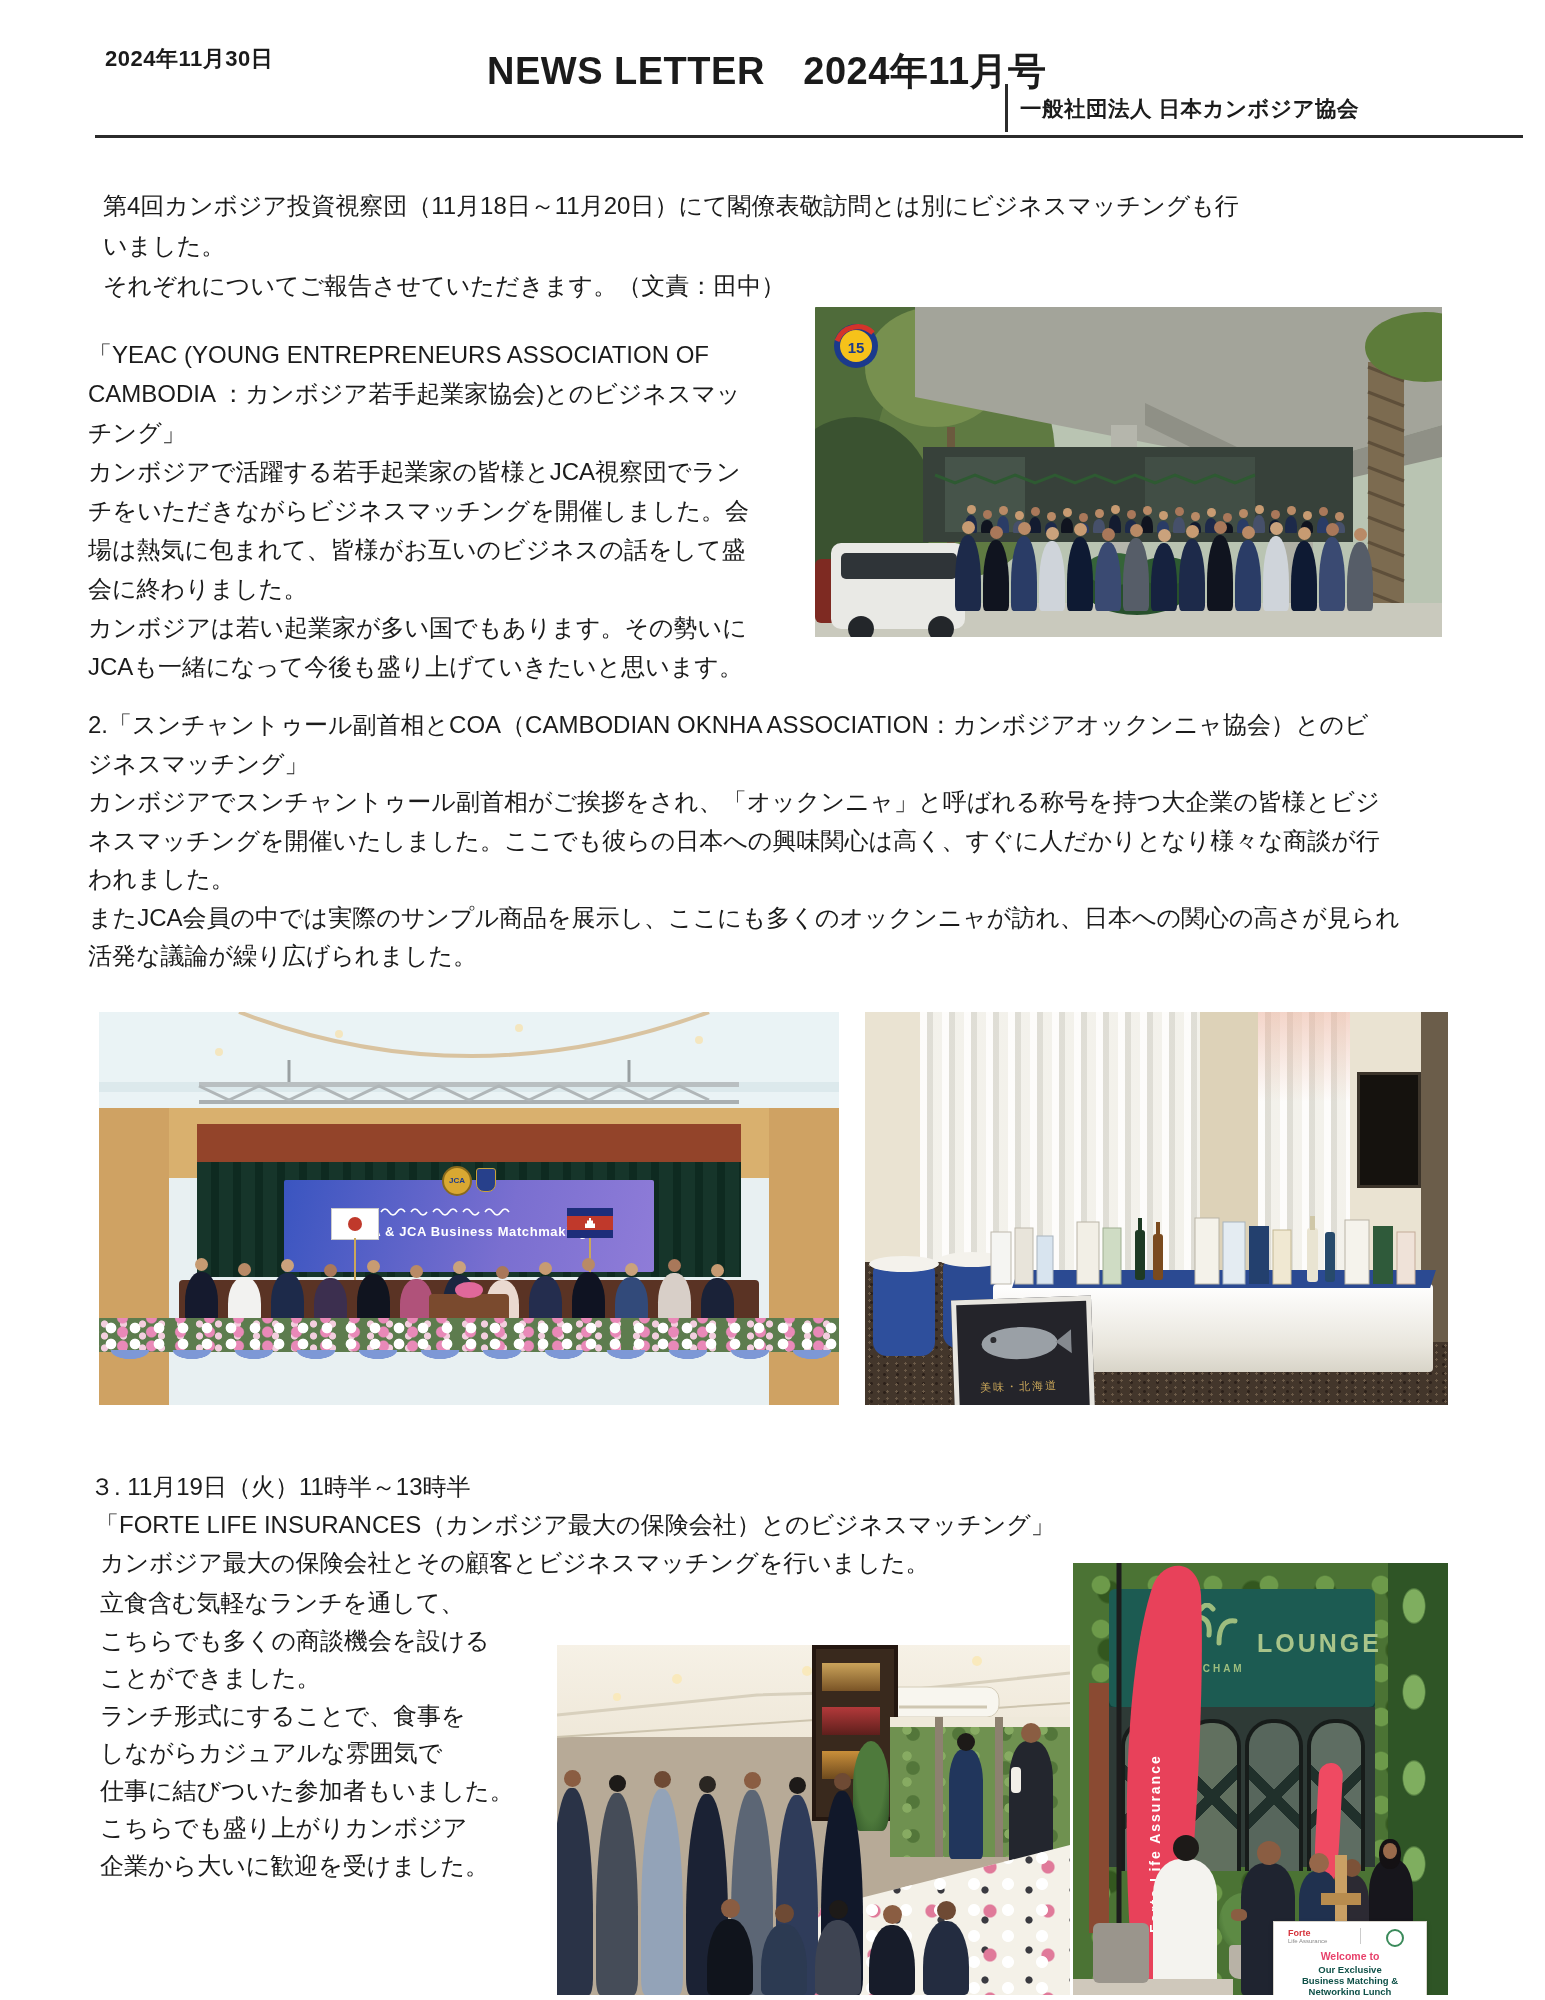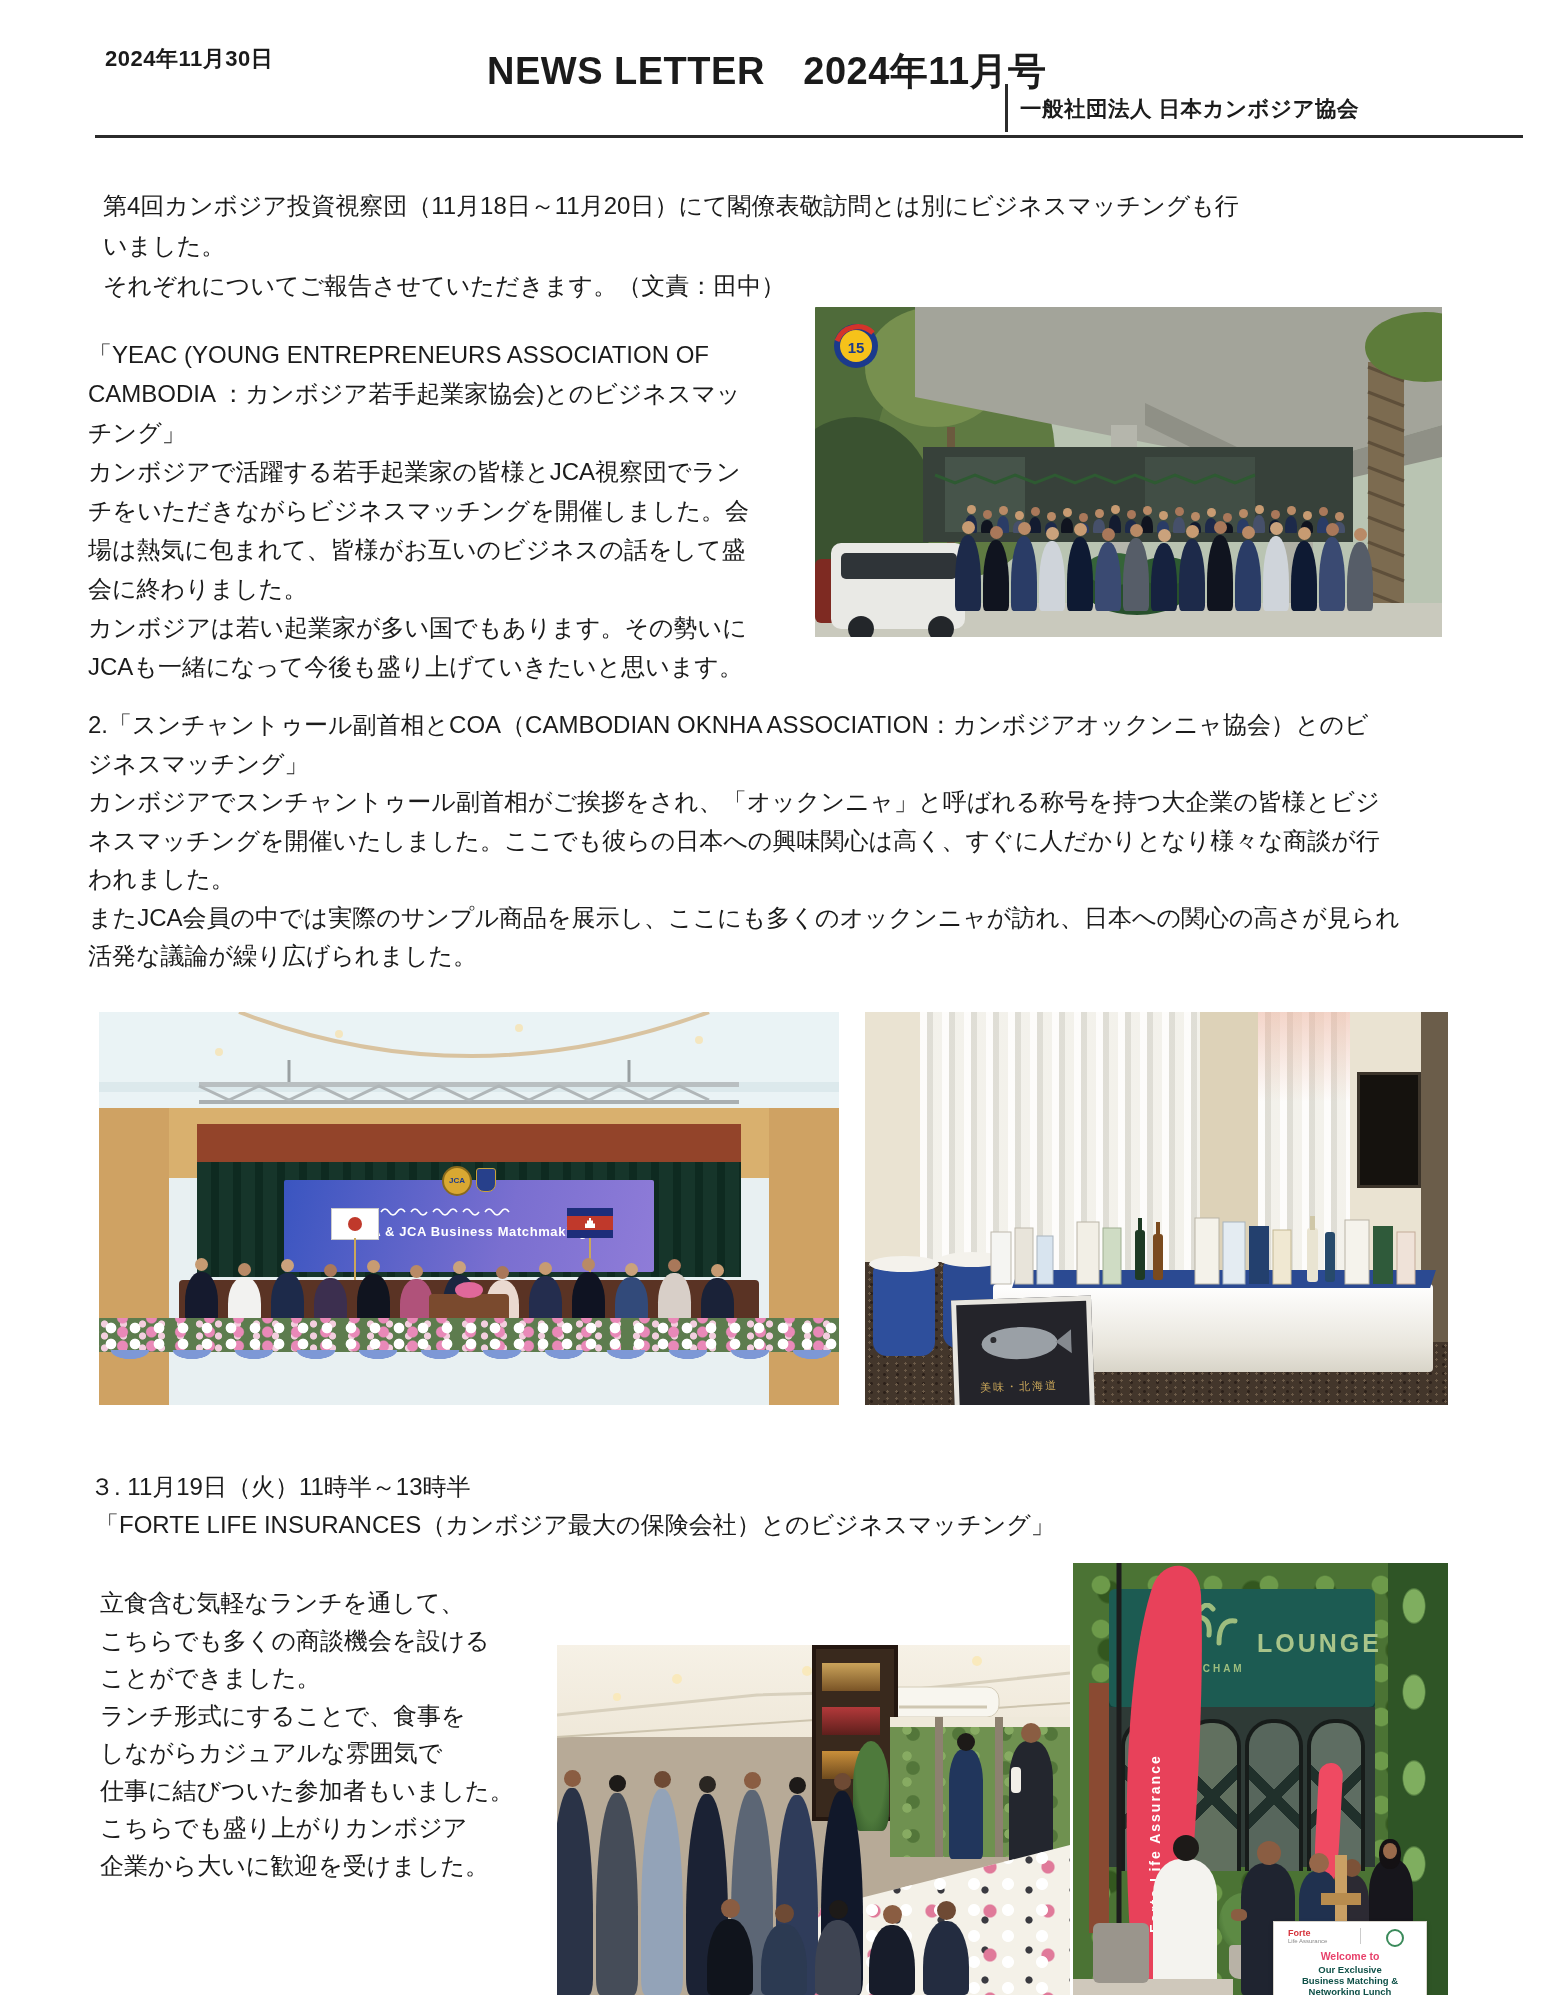--- a/index.html
+++ b/index.html
@@ -441,20 +441,21 @@
         <ellipse cx="48" cy="30" rx="38" ry="16" fill="#9aa0a6"></ellipse>
         <polygon points="84,30 100,18 100,42" fill="#85898f"></polygon>
         <circle cx="22" cy="26" r="3" fill="#2c2c30"></circle>
       </svg>
       <div class="abs" style="left:0;top:76px;width:120px;text-align:center;color:#caa75a;font-size:11px;letter-spacing:2px;">美味・北海道</div>
     </div>
   </div>
 
   <div class="abs jp" style="left:90px;top:1468px;font-size:24px;line-height:38px;">３. 11月19日（火）11時半～13時半</div>
   <div class="abs jp" style="left:95px;top:1506px;font-size:24px;line-height:38px;">「FORTE LIFE INSURANCES（カンボジア最大の保険会社）とのビジネスマッチング」</div>
+  <div class="abs jp" style="left:100px;top:1544px;font-size:24px;line-height:38px;">カンボジア最大の保険会社とその顧客とビジネスマッチングを行いました。</div>
   <div class="abs jp" style="left:100px;top:1584px;width:440px;font-size:24px;line-height:37.5px;">立食含む気軽なランチを通して、
 こちらでも多くの商談機会を設ける
 ことができました。
 ランチ形式にすることで、食事を
 しながらカジュアルな雰囲気で
 仕事に結びついた参加者もいました。
 こちらでも盛り上がりカンボジア
 企業から大いに歓迎を受けました。</div>
 
   <div class="photo" style="left:557px;top:1645px;width:513px;height:350px;background:#b7aa97;">

